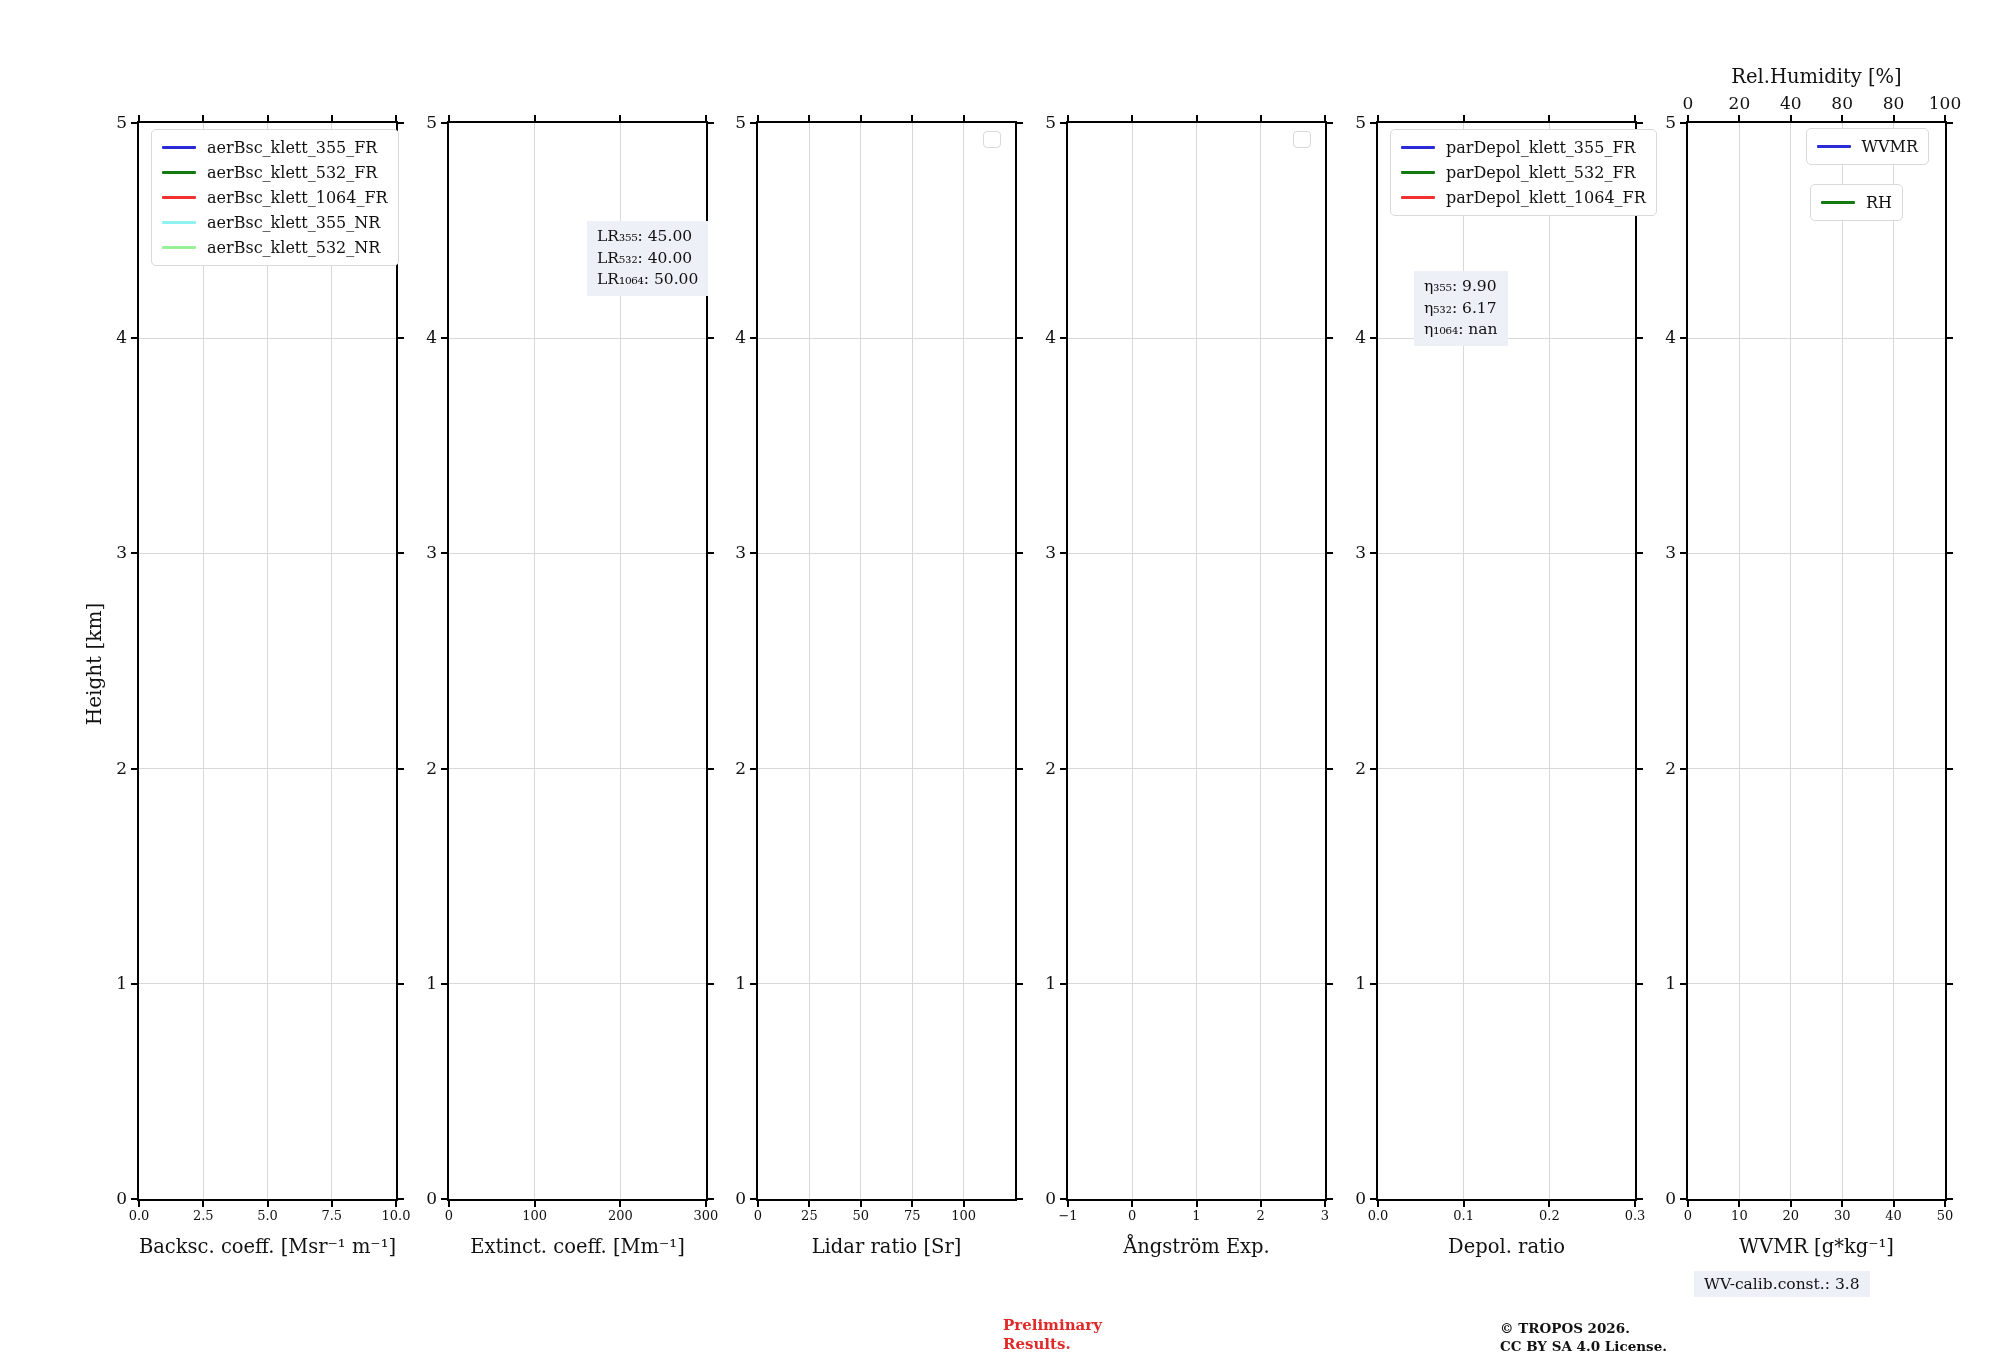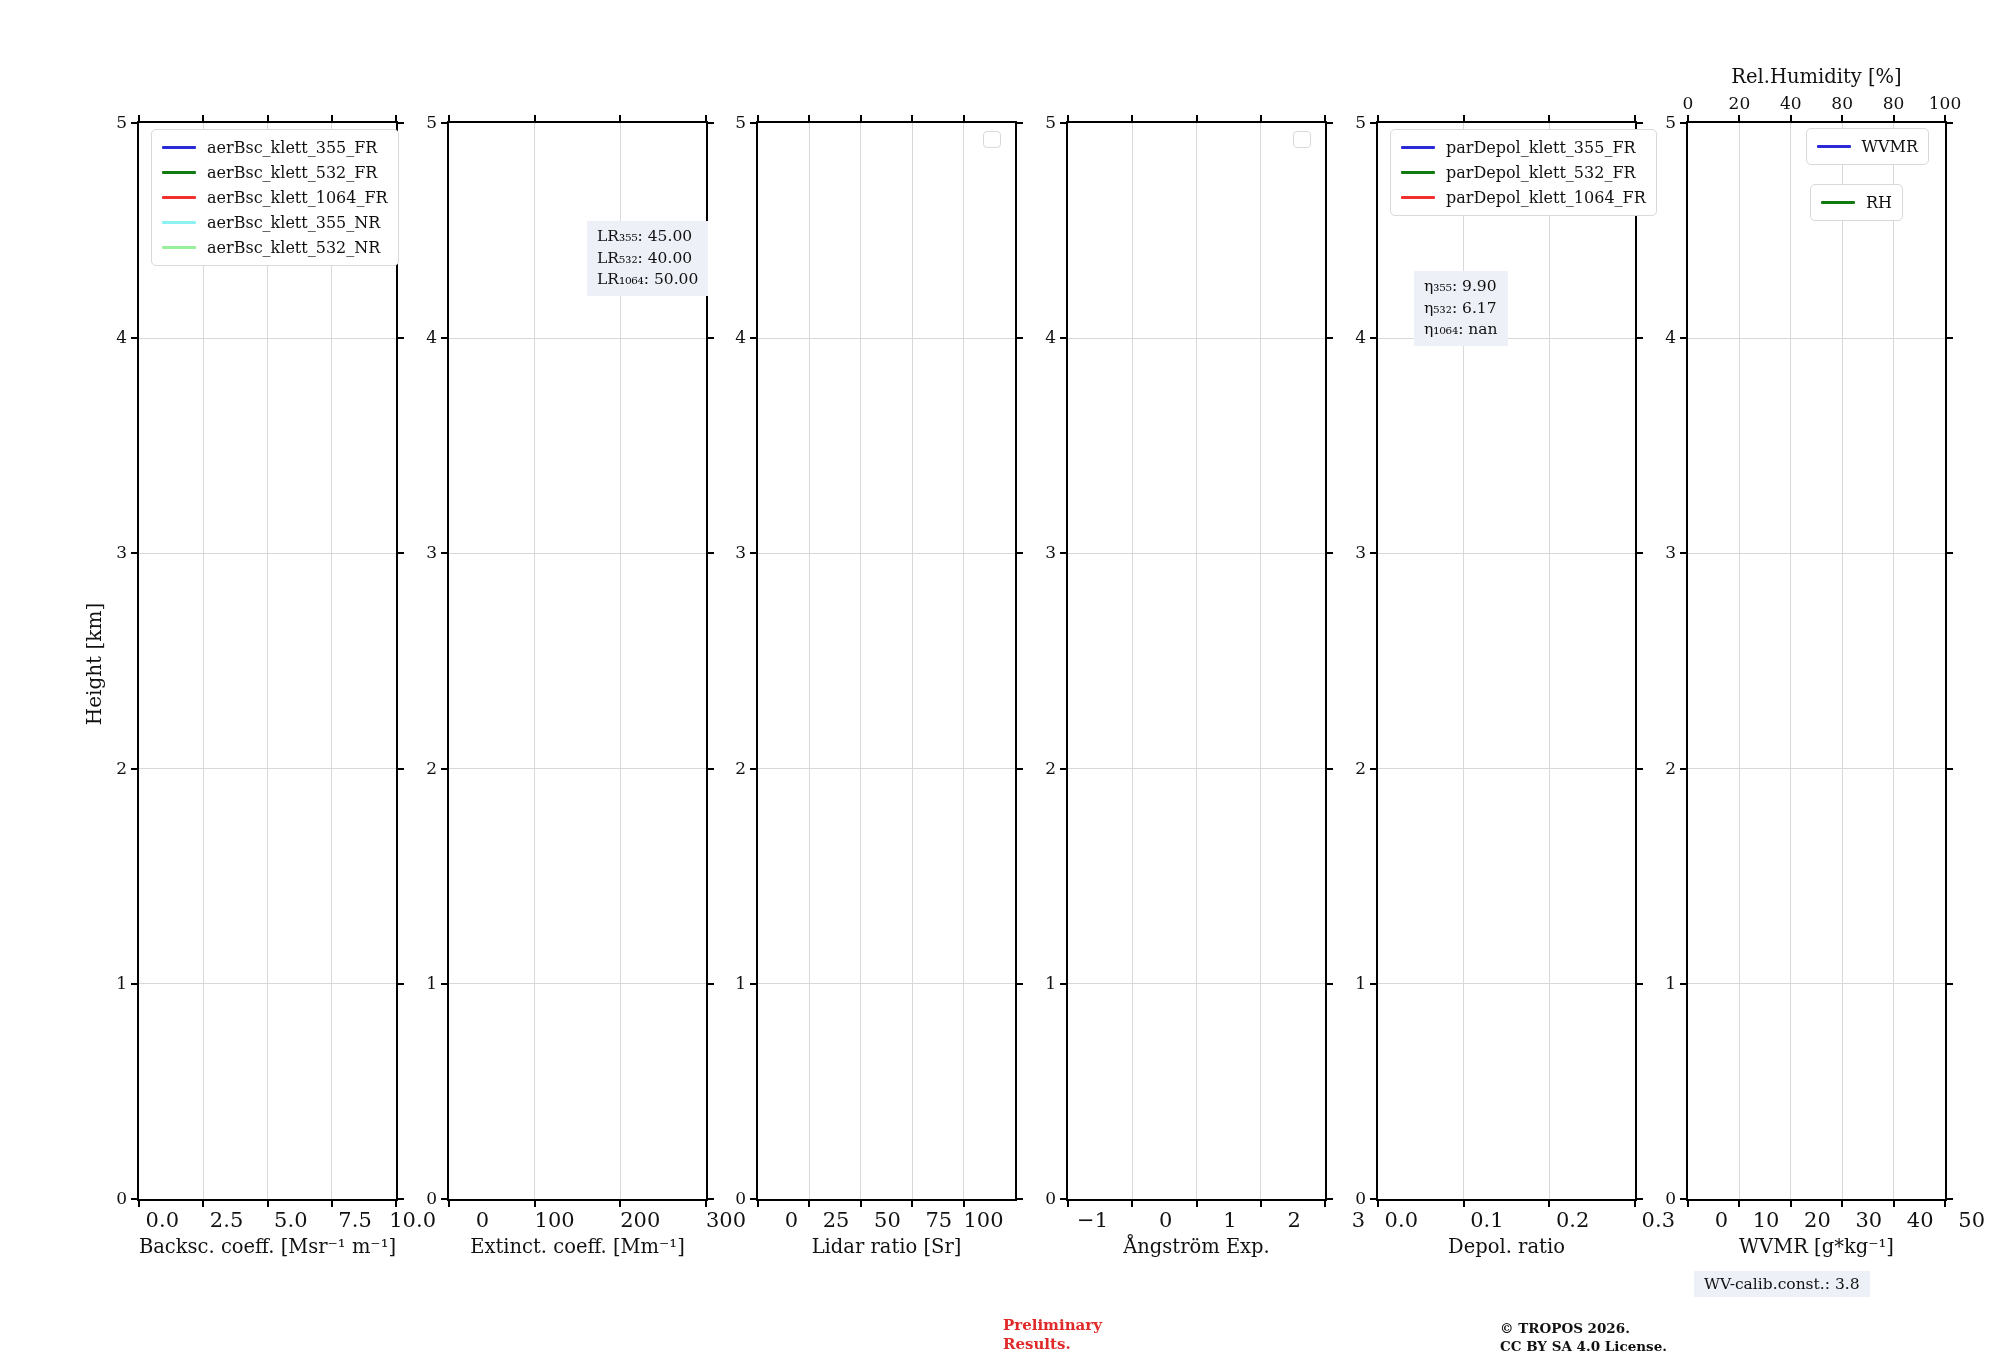--- a/index.html
+++ b/index.html
@@ -4,21 +4,21 @@
 <style>
   html,body{margin:0;padding:0;background:#fff;}
   .canvas{position:relative;width:2000px;height:1360px;background:#ffffff;overflow:hidden;
           font-family:"DejaVu Serif","Liberation Serif",serif;color:#111;}
   .title{position:absolute;left:0;top:14px;width:2000px;text-align:center;font-size:21px;}
   .ylabel{position:absolute;left:-16px;top:652px;width:220px;text-align:center;font-size:20px;
           transform:rotate(-90deg);transform-origin:center center;}
   .frame{position:absolute;border:2px solid #000;background:transparent;}
   .grid{position:absolute;background:#d8d8d8;z-index:0;}
   .tick{position:absolute;background:#000;z-index:1;}
-  .xtl{position:absolute;text-align:right;font-size:21px;white-space:nowrap;}
+  .xtl{position:absolute;text-align:center;font-size:13px;white-space:nowrap;}
   .ttl{position:absolute;text-align:center;font-size:17px;white-space:nowrap;}
   .ytl{position:absolute;text-align:right;font-size:17px;}
   .xlabel{position:absolute;text-align:center;font-size:19.5px;white-space:nowrap;}
   .taxlabel{position:absolute;text-align:center;font-size:19.5px;white-space:nowrap;}
   .legend{position:absolute;background:#fff;border:1px solid #d9d9d9;border-radius:5px;
           padding:5px 10px;z-index:3;}
   .lrow{display:flex;align-items:center;height:25px;gap:11px;}
   .lsample{width:34px;height:3px;border-radius:1px;flex:0 0 auto;}
   .llabel{font-size:16px;white-space:nowrap;}
   .legend-empty{position:absolute;width:16px;height:15px;background:#fff;border:1px solid #d9d9d9;

